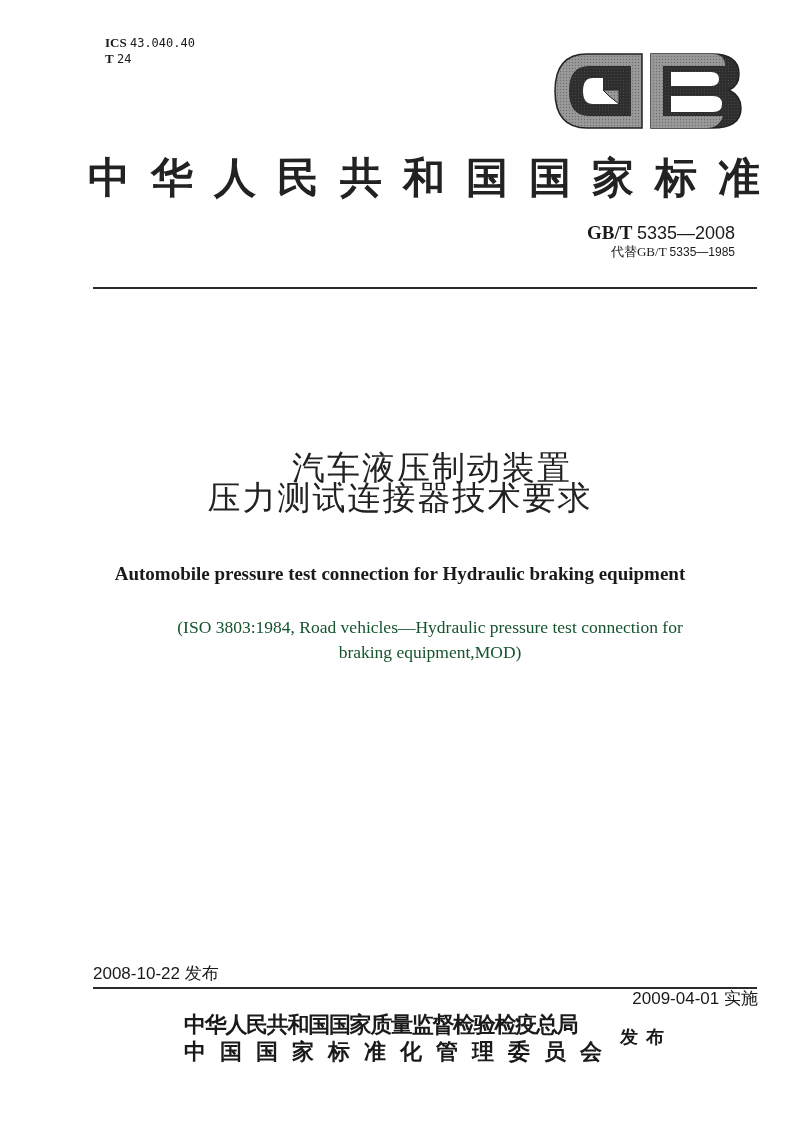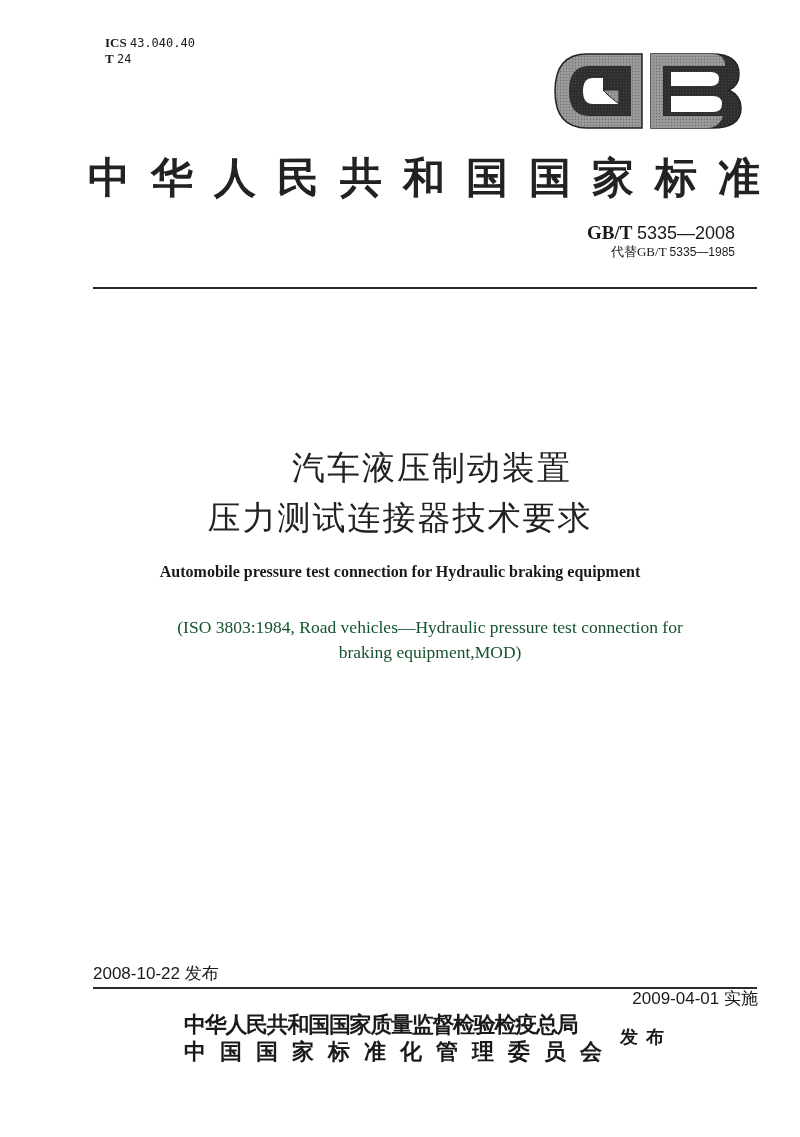--- a/index.html
+++ b/index.html
@@ -29,21 +29,21 @@
   .stdno { right: 65px; top: 222px; text-align: right; font-family: "Liberation Serif", serif; }
   .stdno .main { font-size: 19px; font-weight: bold; line-height: 22px; }
   .stdno .main .num { font-family: "Liberation Sans", sans-serif; font-weight: normal; font-size: 18px; }
   .stdno .sub { font-size: 13px; line-height: 16px; }
   .stdno .sub .num { font-family: "Liberation Sans", sans-serif; font-size: 12px; }
 
   .rule { left: 93px; width: 664px; height: 2px; background: #2a2a2a; }
 
   
   .title-cn { left: 0; width: 800px; text-align: center; font-family: "DejaVu Sans", sans-serif; font-size: 33px; letter-spacing: 2px; color: #222; }
-  .title-en { left: 0; width: 800px; text-align: center; top: 563px; font-family: "Liberation Serif", serif; font-weight: bold; font-size: 16px; color: #1a1a1a; }
+  .title-en { left: 0; width: 800px; text-align: center; top: 563px; font-family: "Liberation Serif", serif; font-weight: bold; font-size: 19px; color: #1a1a1a; }
   .iso { left: 90px; width: 680px; text-align: center; top: 615px; font-family: "Liberation Serif", serif; font-size: 17.5px; line-height: 25px; color: #14532d; }
 
   
   .date-left { left: 93px; top: 962px; font-family: "Liberation Sans", sans-serif; font-size: 17px; }
   .date-right { right: 42px; top: 987px; font-family: "Liberation Sans", sans-serif; font-size: 17px; text-align: right; }
 
   
   .issuer1 { left: 184px; top: 1012px; width: 418px; font-family: Liberation Serif, serif; font-weight: bold; font-size: 22px; line-height: 26px; white-space: nowrap; letter-spacing: -1.3px; }
   .issuer2 {
     left: 184px; top: 1038px; width: 418px; height: 26px;
@@ -117,21 +117,21 @@
   </div>
   <div class="sub">
     <span>代替</span><span>GB/T</span>
     <span class="num">5335—1985</span>
   </div>
 </div>
 
 <div class="abs rule" style="top:287px;"></div>
 
 <div class="abs title-cn" style="top:446px;padding-left:32px;">汽车液压制动装置</div>
-<div class="abs title-cn" style="top:496px;">压力测试连接器技术要求</div>
+<div class="abs title-cn" style="top:476px;">压力测试连接器技术要求</div>
 <div class="abs title-en">Automobile pressure test connection for Hydraulic braking equipment</div>
 <div class="abs iso">
   <div>(ISO 3803:1984, Road vehicles—Hydraulic pressure test connection for</div>
   <div>braking equipment,MOD)</div>
 </div>
 
 <div class="abs date-left">
   <span>2008-10-22</span>
   <span>发布</span>
 </div>

